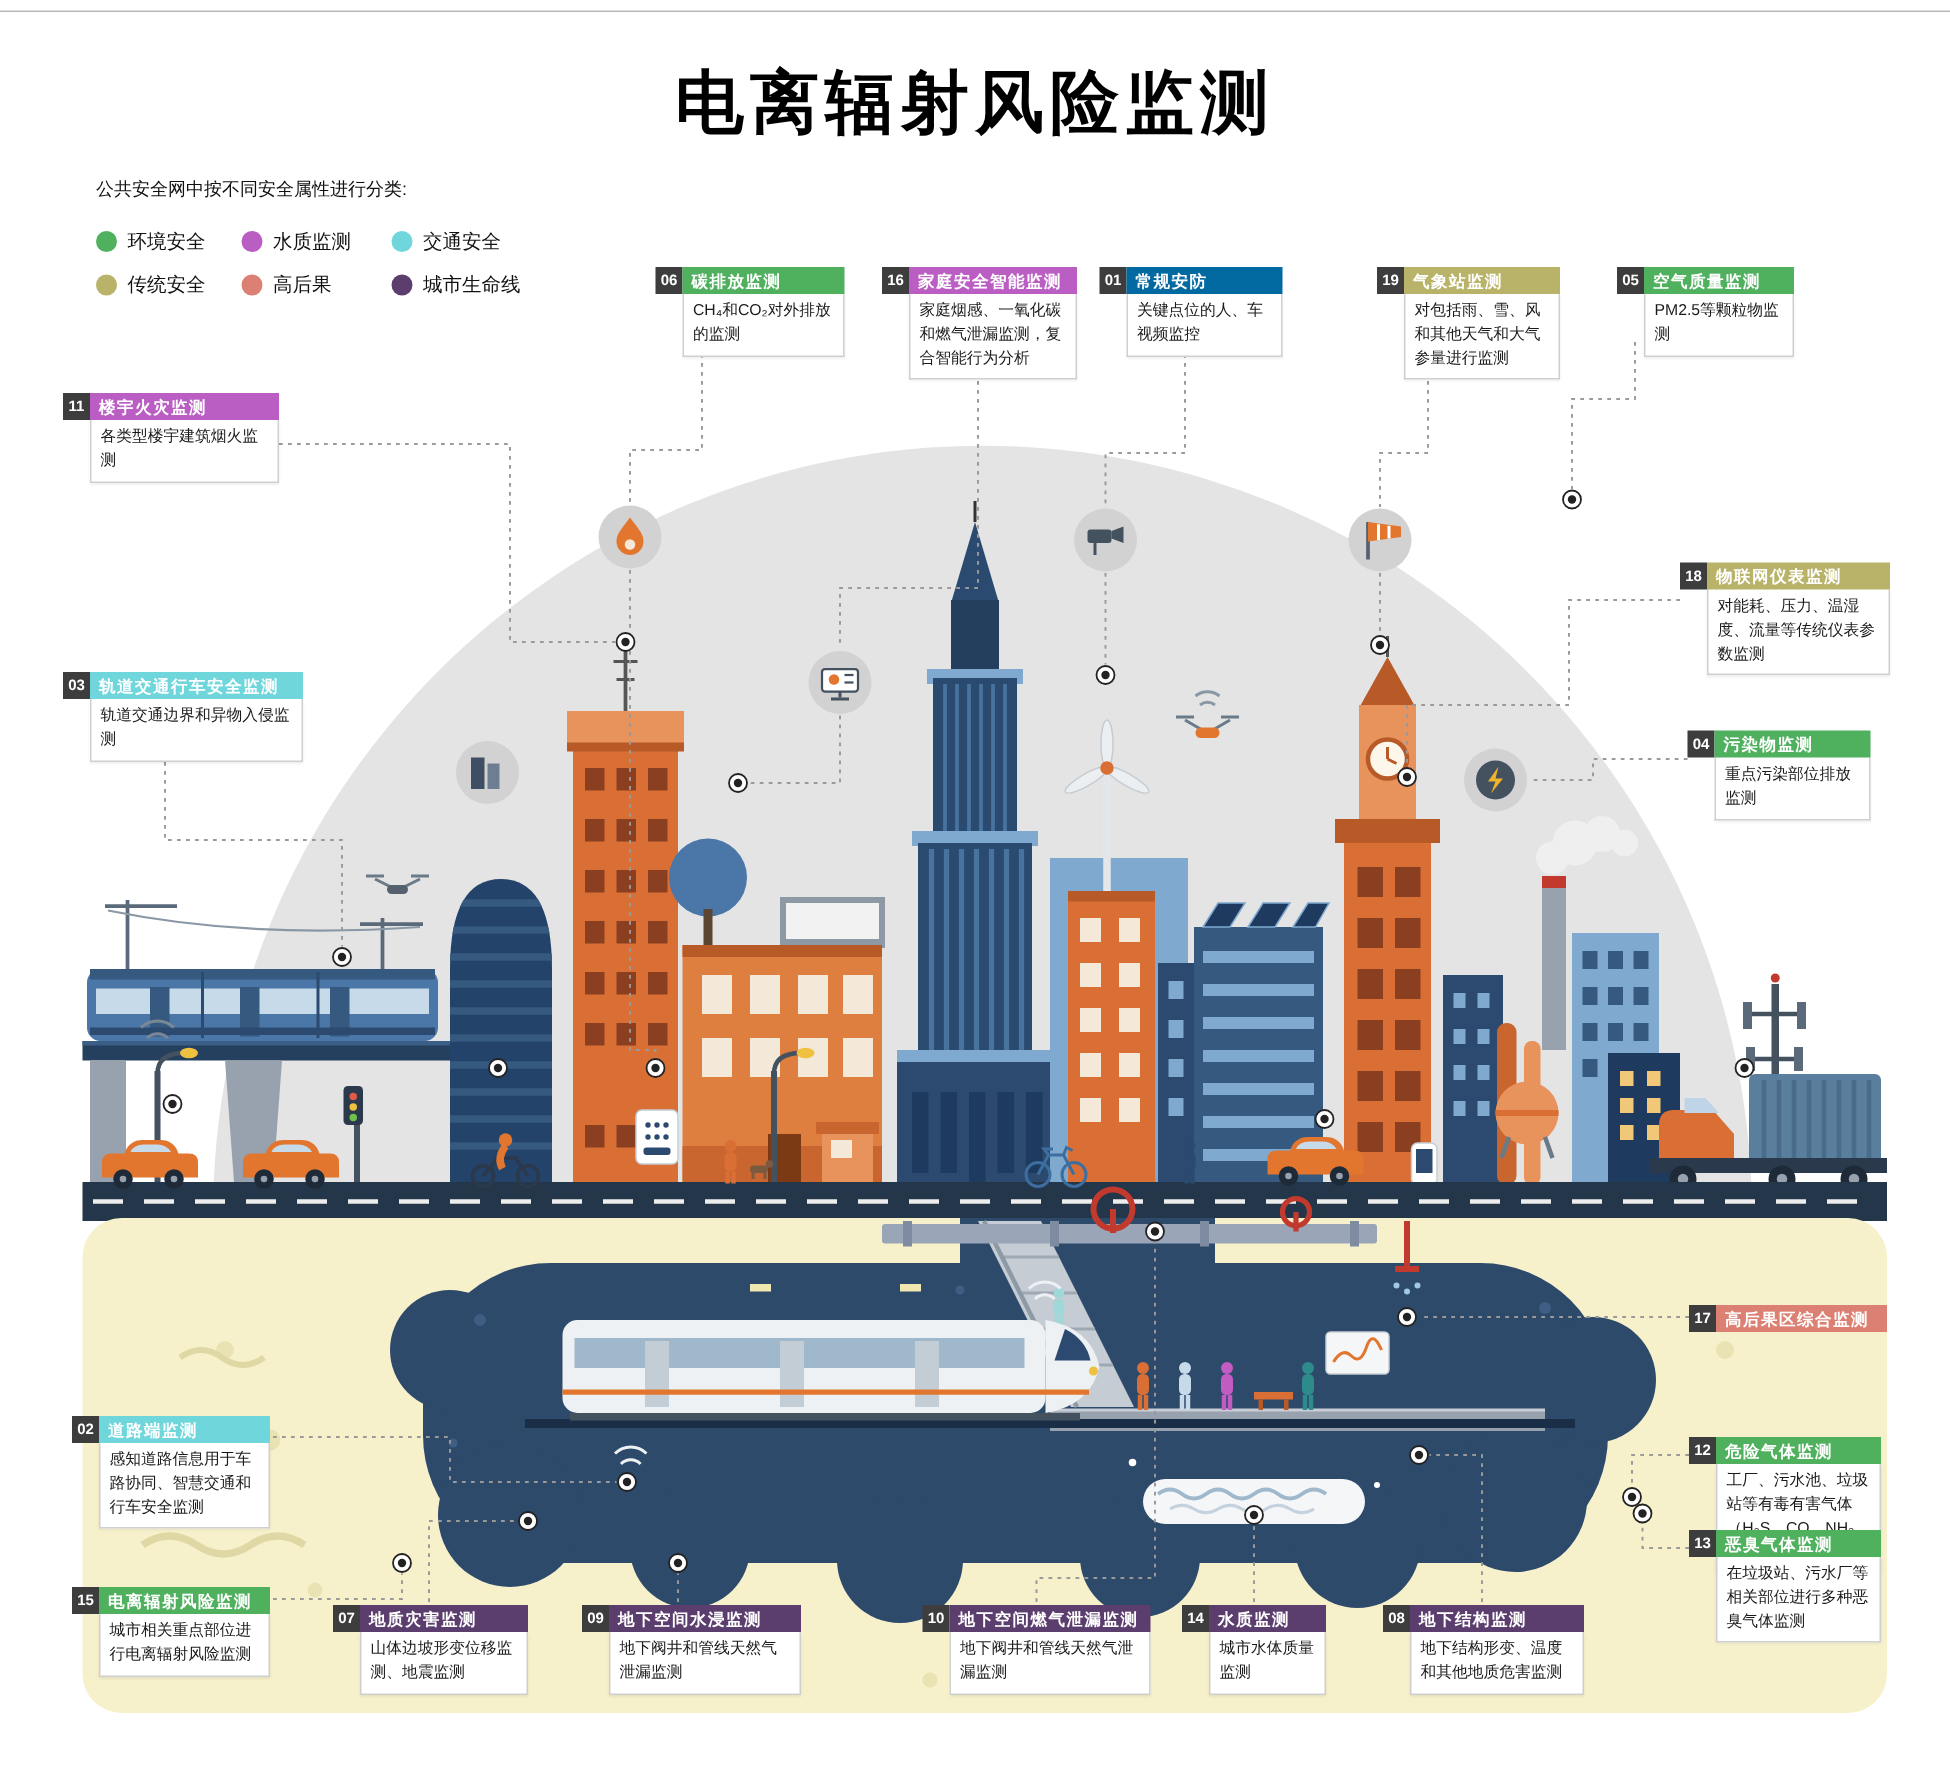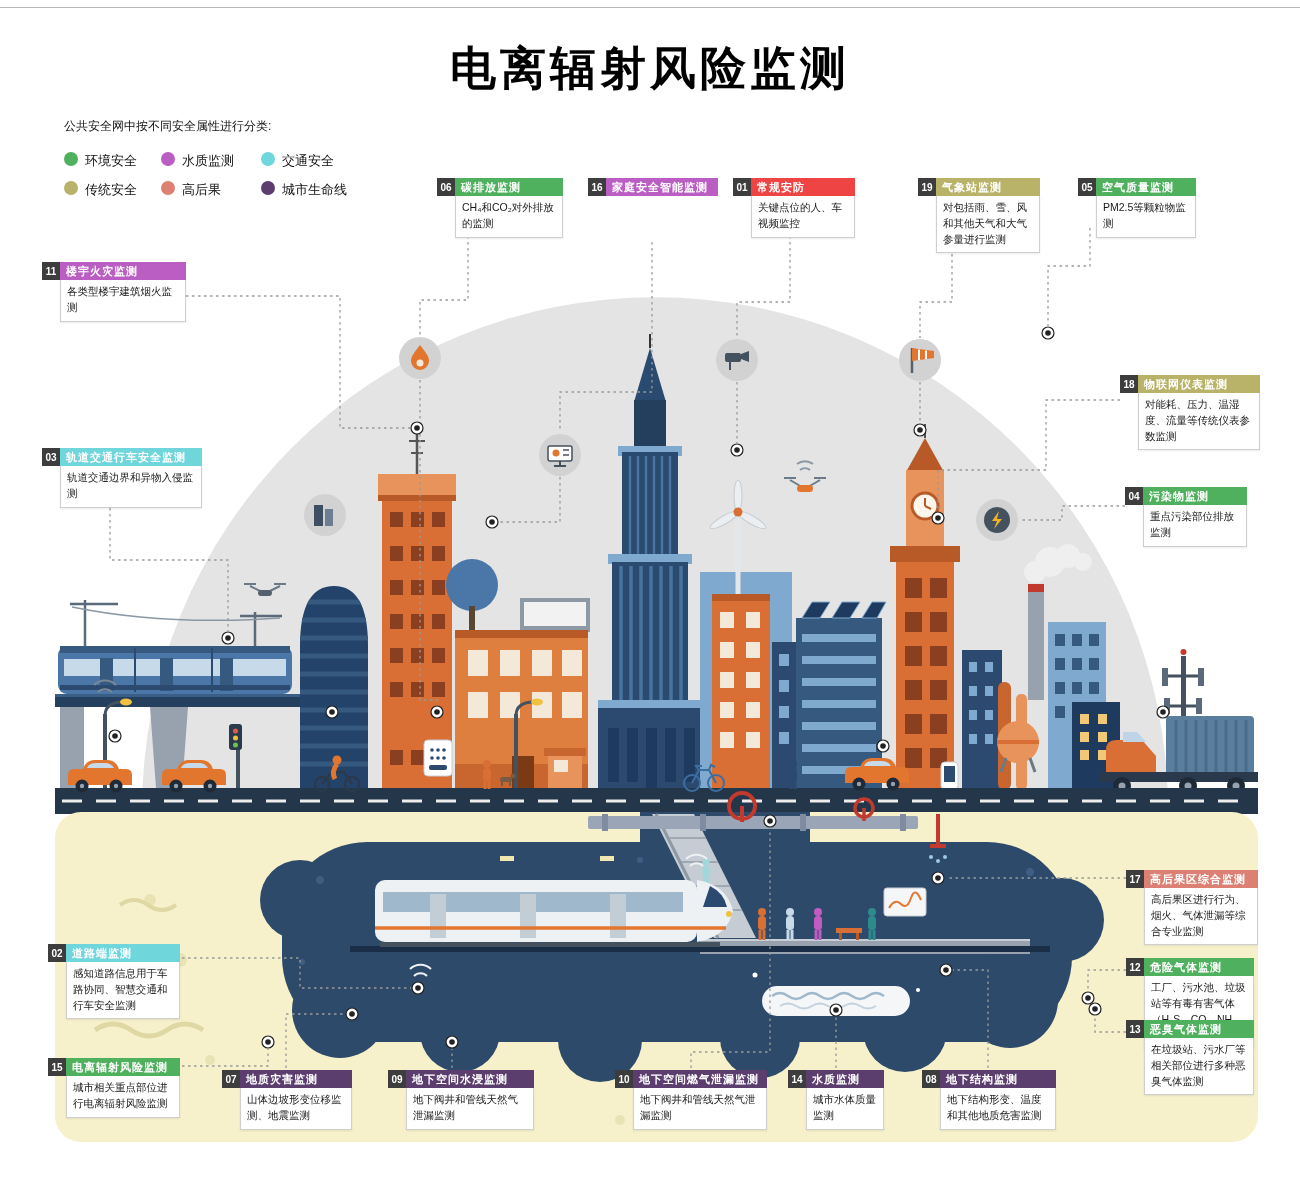--- a/index.html
+++ b/index.html
@@ -2,21 +2,21 @@
 <html><head>
 <meta charset="utf-8">
 <style>
   *{margin:0;padding:0;box-sizing:border-box}
   html,body{width:1300px;height:1187px}
   body{position:relative;background:#fff;font-family:"Liberation Sans","DejaVu Sans",sans-serif;overflow:hidden;color:#111}
   .topline{position:absolute;top:7px;left:0;width:1300px;border-top:1.5px solid #b9b9b9}
   .page-title{position:absolute;top:38px;left:0;width:1300px;text-align:center;font-size:46px;font-weight:bold;letter-spacing:4px;color:#000}
   .subtitle{position:absolute;left:64px;top:118px;font-size:12px;color:#111}
   .legend{position:absolute;left:64px;top:146px;display:grid;grid-template-columns:97px 100px 120px;grid-auto-rows:29px;align-items:center;z-index:6}
-  .legend-item{display:flex;align-items:flex-start;gap:7px;font-size:13px}
+  .legend-item{display:flex;align-items:center;gap:7px;font-size:13px}
   .legend-dot{width:14px;height:14px;border-radius:50%;background:#999;flex:0 0 auto}
   svg.city{position:absolute;left:0;top:0;z-index:1}
   .callout{position:absolute;z-index:7;font-size:11px}
   .c-head{display:flex;height:18px}
   .c-num{width:18px;background:#3d3d3d;color:#fff;font-weight:bold;font-size:10px;display:flex;align-items:center;justify-content:center;flex:0 0 auto}
   .c-bar{flex:1;background:#8a8a8a;color:#fff;font-weight:bold;font-size:11px;display:flex;align-items:center;padding:0 6px;letter-spacing:1px;white-space:nowrap;overflow:hidden}
   .c-body{margin-left:18px;background:#fff;border:1px solid #cfcfcf;border-top:none;padding:4px 6px 5px;font-size:10.5px;line-height:1.5;color:#1a1a1a;box-shadow:0 1px 2px rgba(0,0,0,.08)}
 </style>
 </head>
 <body>
@@ -689,21 +689,21 @@
     <use href="#dot" x="115" y="736"></use>
       <use href="#dot" x="332" y="712"></use>
       <use href="#dot" x="883" y="746"></use>
     <use href="#dot" x="1163" y="712"></use>
   </g>
 </svg>
 
 <div class="callout" style="left:733px;top:178px;width:122px">
   <div class="c-head">
       <span class="c-num">01</span>
-      <span class="c-bar" style="background-color: #ef4444;">常规安防</span>
+      <span class="c-bar" style="background-color: #0369a1;">常规安防</span>
     </div>
   <div class="c-body">关键点位的人、车视频监控</div>
 </div>
 <div class="callout" style="left:48px;top:944px;width:132px">
   <div class="c-head">
       <span class="c-num">02</span>
       <span class="c-bar" style="background-color: rgb(111, 214, 220);">道路端监测</span>
     </div>
   <div class="c-body">感知道路信息用于车路协同、智慧交通和行车安全监测</div>
 </div>
@@ -796,27 +796,27 @@
       <span class="c-num">15</span>
       <span class="c-bar" style="background-color: rgb(79, 176, 94);">电离辐射风险监测</span>
     </div>
   <div class="c-body">城市相关重点部位进行电离辐射风险监测</div>
 </div>
 <div class="callout" style="left:588px;top:178px;width:130px">
   <div class="c-head">
       <span class="c-num">16</span>
       <span class="c-bar" style="background-color: rgb(187, 94, 196);">家庭安全智能监测</span>
     </div>
+  <div class="c-body">家庭烟感、一氧化碳和燃气泄漏监测，复合智能行为分析</div>
 </div>
 <div class="callout" style="left:1126px;top:870px;width:132px">
   <div class="c-head">
       <span class="c-num">17</span>
       <span class="c-bar" style="background-color: rgb(219, 128, 114);">高后果区综合监测</span>
     </div>
-  <div class="c-body">高后果区进行行为、烟火、气体泄漏等综合专业监测</div>
 </div>
 <div class="callout" style="left:1120px;top:375px;width:140px">
   <div class="c-head">
       <span class="c-num">18</span>
       <span class="c-bar" style="background-color: rgb(184, 179, 105);">物联网仪表监测</span>
     </div>
   <div class="c-body">对能耗、压力、温湿度、流量等传统仪表参数监测</div>
 </div>
 <div class="callout" style="left:918px;top:178px;width:122px">
   <div class="c-head">

